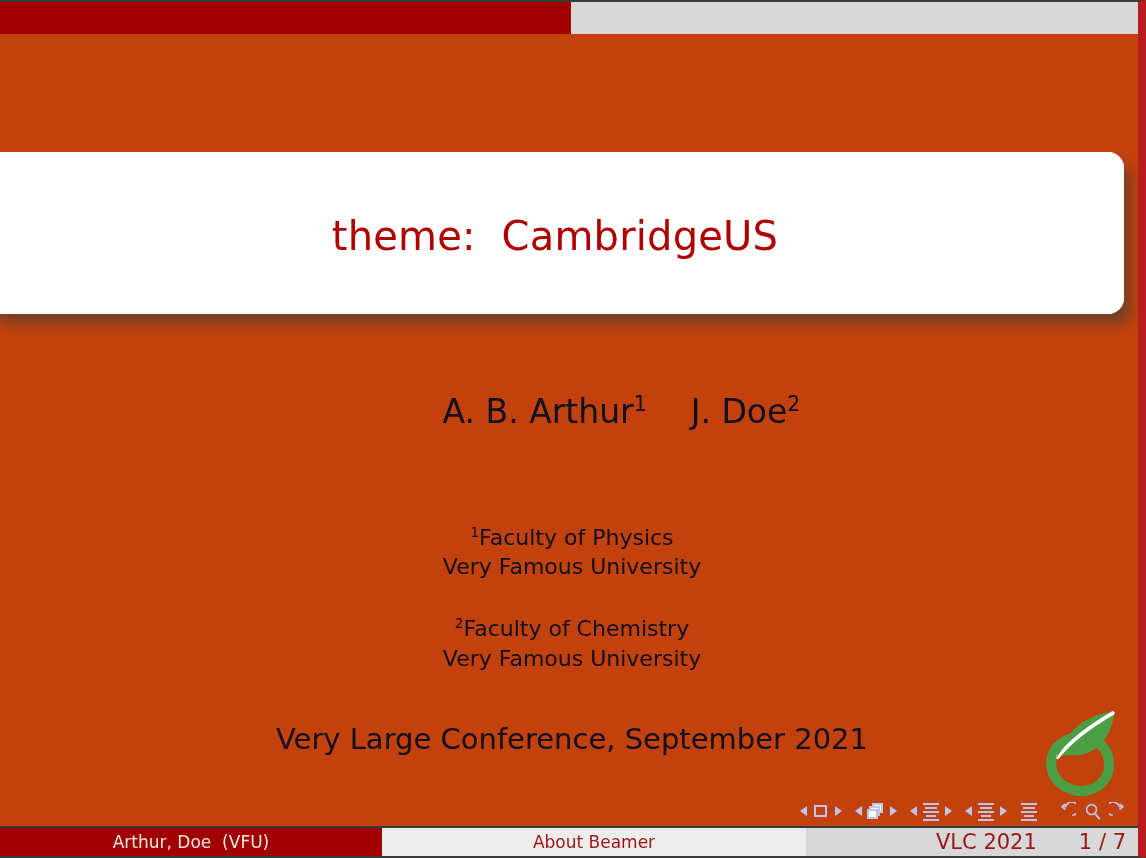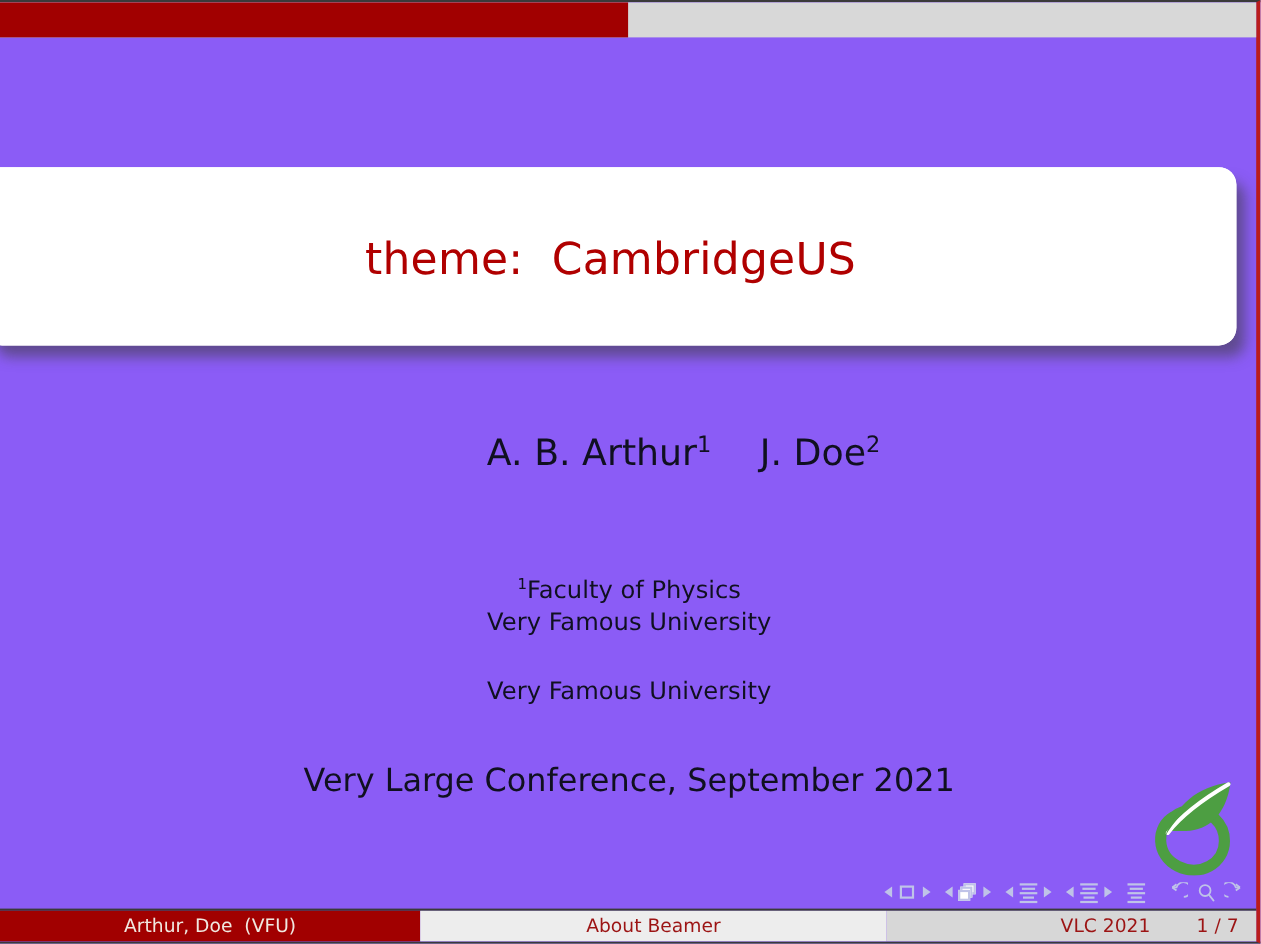--- a/index.html
+++ b/index.html
@@ -10,23 +10,23 @@
     background: #ffffff;
     font-family: "DejaVu Sans", sans-serif;
     overflow: hidden;
   }
 
   
   #slide {
     position: relative;
     width: 1146px;
     height: 858px;
-    background: #8b5cf6;
+    background: #c2410c;
     border-top: 2px solid #3a3a3a;
-    border-right: 4px solid #b91c1c;
+    border-right: 8px solid #b91c1c;
     border-bottom: 2px solid #3a3a3a;
     overflow: hidden;
   }
 
   
   #headbar {
     position: absolute;
     top: 0; left: 0;
     width: 1144px;
     height: 32px;
@@ -186,21 +186,21 @@
     font-size: 17px;
     display: flex;
     align-items: center;
     justify-content: center;
     white-space: pre;
   }
   #foot-right {
     flex: 1;
     background: #d7d7d7;
     color: #9c1414;
-    font-size: 17px;
+    font-size: 21px;
     display: flex;
     align-items: center;
     justify-content: flex-end;
     white-space: pre;
     padding-right: 18px;
   }
   #foot-right .conf { margin-right: 42px; }
 </style>
 </head>
 <body>
@@ -223,20 +223,21 @@
     <div id="authors">
       <span>A. B. Arthur</span><sup>1</sup><span class="sep"></span><span>J. Doe</span><sup>2</sup>
     </div>
 
     <div id="affil1" class="affil-block">
       <div class="affil-line"><sup>1</sup><span>Faculty of Physics</span></div>
       <div class="affil-line">Very Famous University</div>
     </div>
 
     <div id="affil2" class="affil-block">
+      <div class="affil-line"><sup>2</sup><span>Faculty of Chemistry</span></div>
       <div class="affil-line">Very Famous University</div>
     </div>
 
     <div id="conference">Very Large Conference, September 2021</div>
   </div>
 
   <div id="logo">
     <svg viewBox="0 0 100 104" width="92" height="96" aria-hidden="true">
       <path d="M36 46 C18 56 18 84 40 95 C62 106 86 92 86 70 C86 52 72 40 55 40 C48 40 41 42 36 46 Z" fill="none" stroke="#4d9e42" stroke-width="11"></path>
       <path d="M31 60 C38 36 58 16 92 12 C88 44 70 60 48 60 C41 60 35 60 31 60 Z" fill="#4d9e42"></path>

